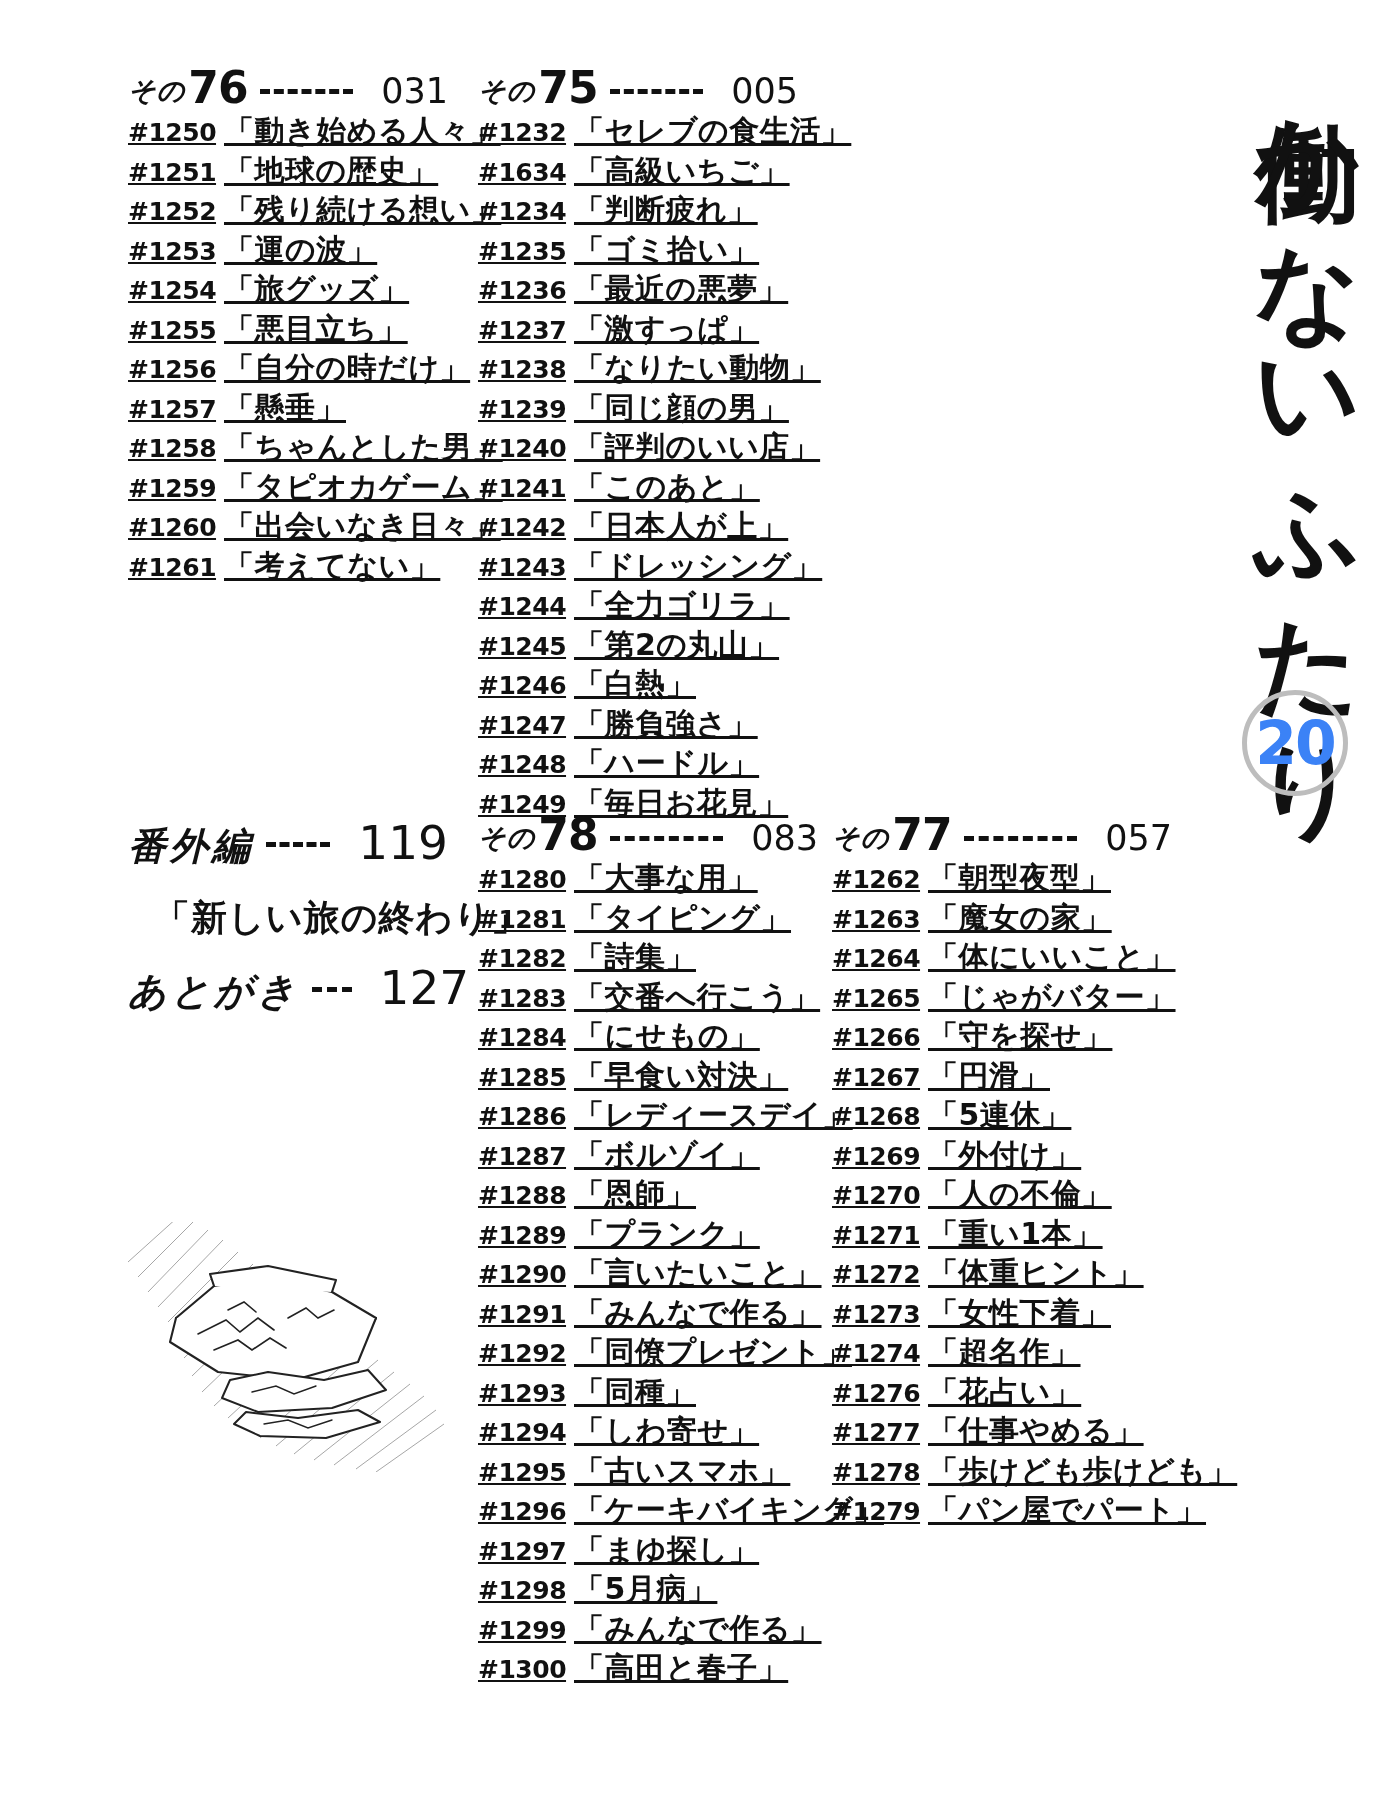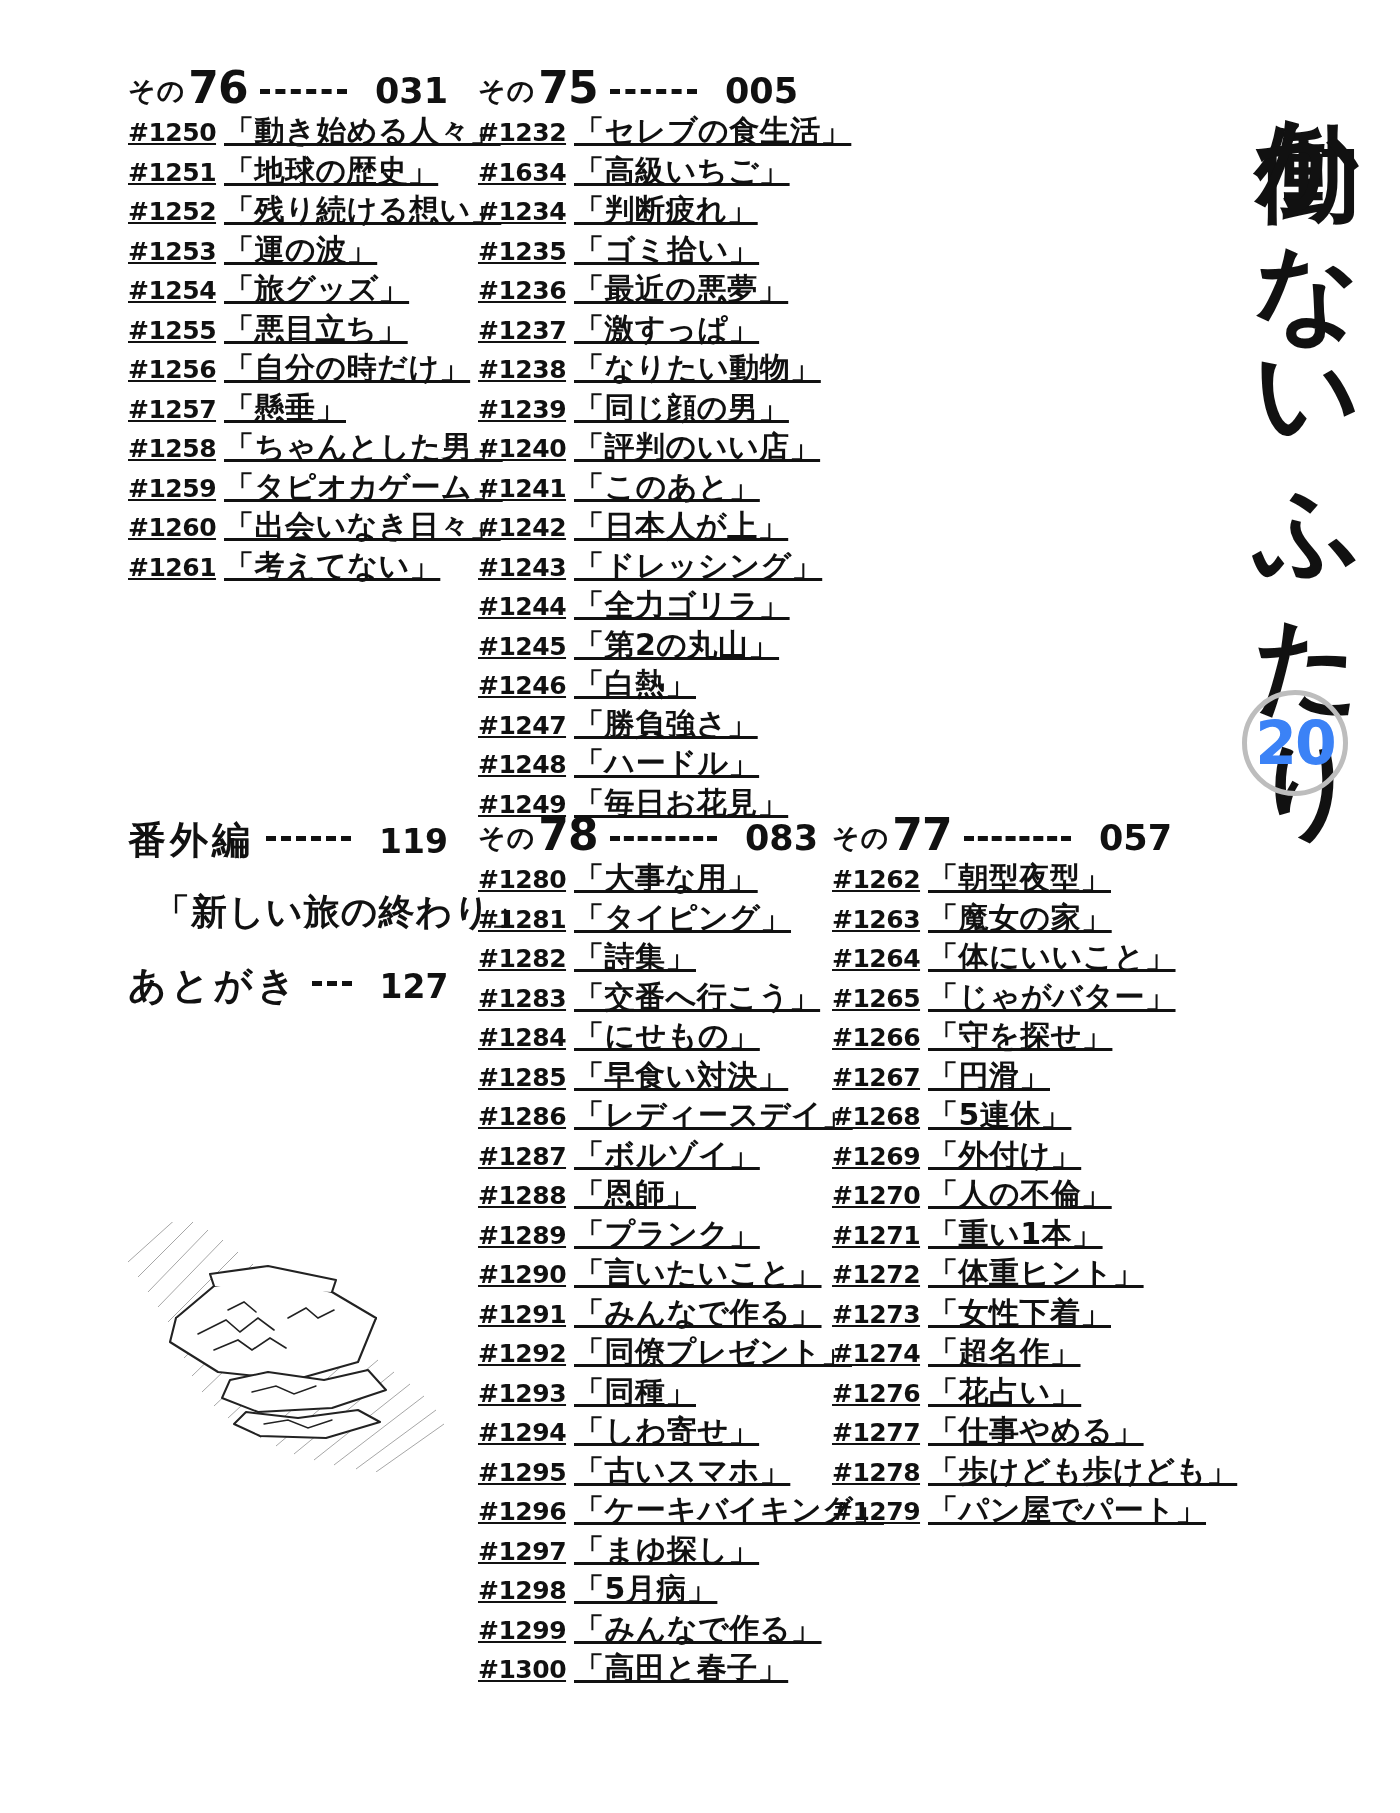--- a/index.html
+++ b/index.html
@@ -22,47 +22,48 @@
     display:flex;align-items:baseline;
     white-space:nowrap;
     font-weight:700;
     margin-bottom:4px;
   }
   .sec-head .sono{
     font-size:27px;
     letter-spacing:1px;
     transform:translateY(-3px);
     font-weight:700;
+    font-style:italic;
   }
   .sec-head .num{
     font-size:44px;
     font-weight:700;
     letter-spacing:-1px;
     margin-left:3px;
     line-height:0.9;
   }
   .sec-head .dots{
     flex:1 1 auto;
     margin:0 7px 0 12px;
     height:0;
     border-top:5px dashed #111;
     transform:translateY(-9px);
     min-width:40px;
   }
   .sec-head .page-no{
     font-size:35px;
-    font-weight:700;
+    font-weight:400;
     letter-spacing:0px;
     margin-left:21px;
   }
 
   
   .sec-head.kanji .sono{font-size:38px;letter-spacing:4px;transform:translateY(0);}
   .sec-head.kanji .dots{transform:translateY(-12px);}
-  .sec-head.kanji .page-no{font-size:33px;}
+  .sec-head.kanji .page-no{font-size:47px;}
 
   ul.entries{list-style:none;margin:0;padding:0;text-decoration:underline;}
   ul.entries li{
     display:flex;align-items:baseline;
     white-space:nowrap;
     line-height:1.0;
     margin-bottom:9.5px;
   }
   .enum{
     font-size:25px;

